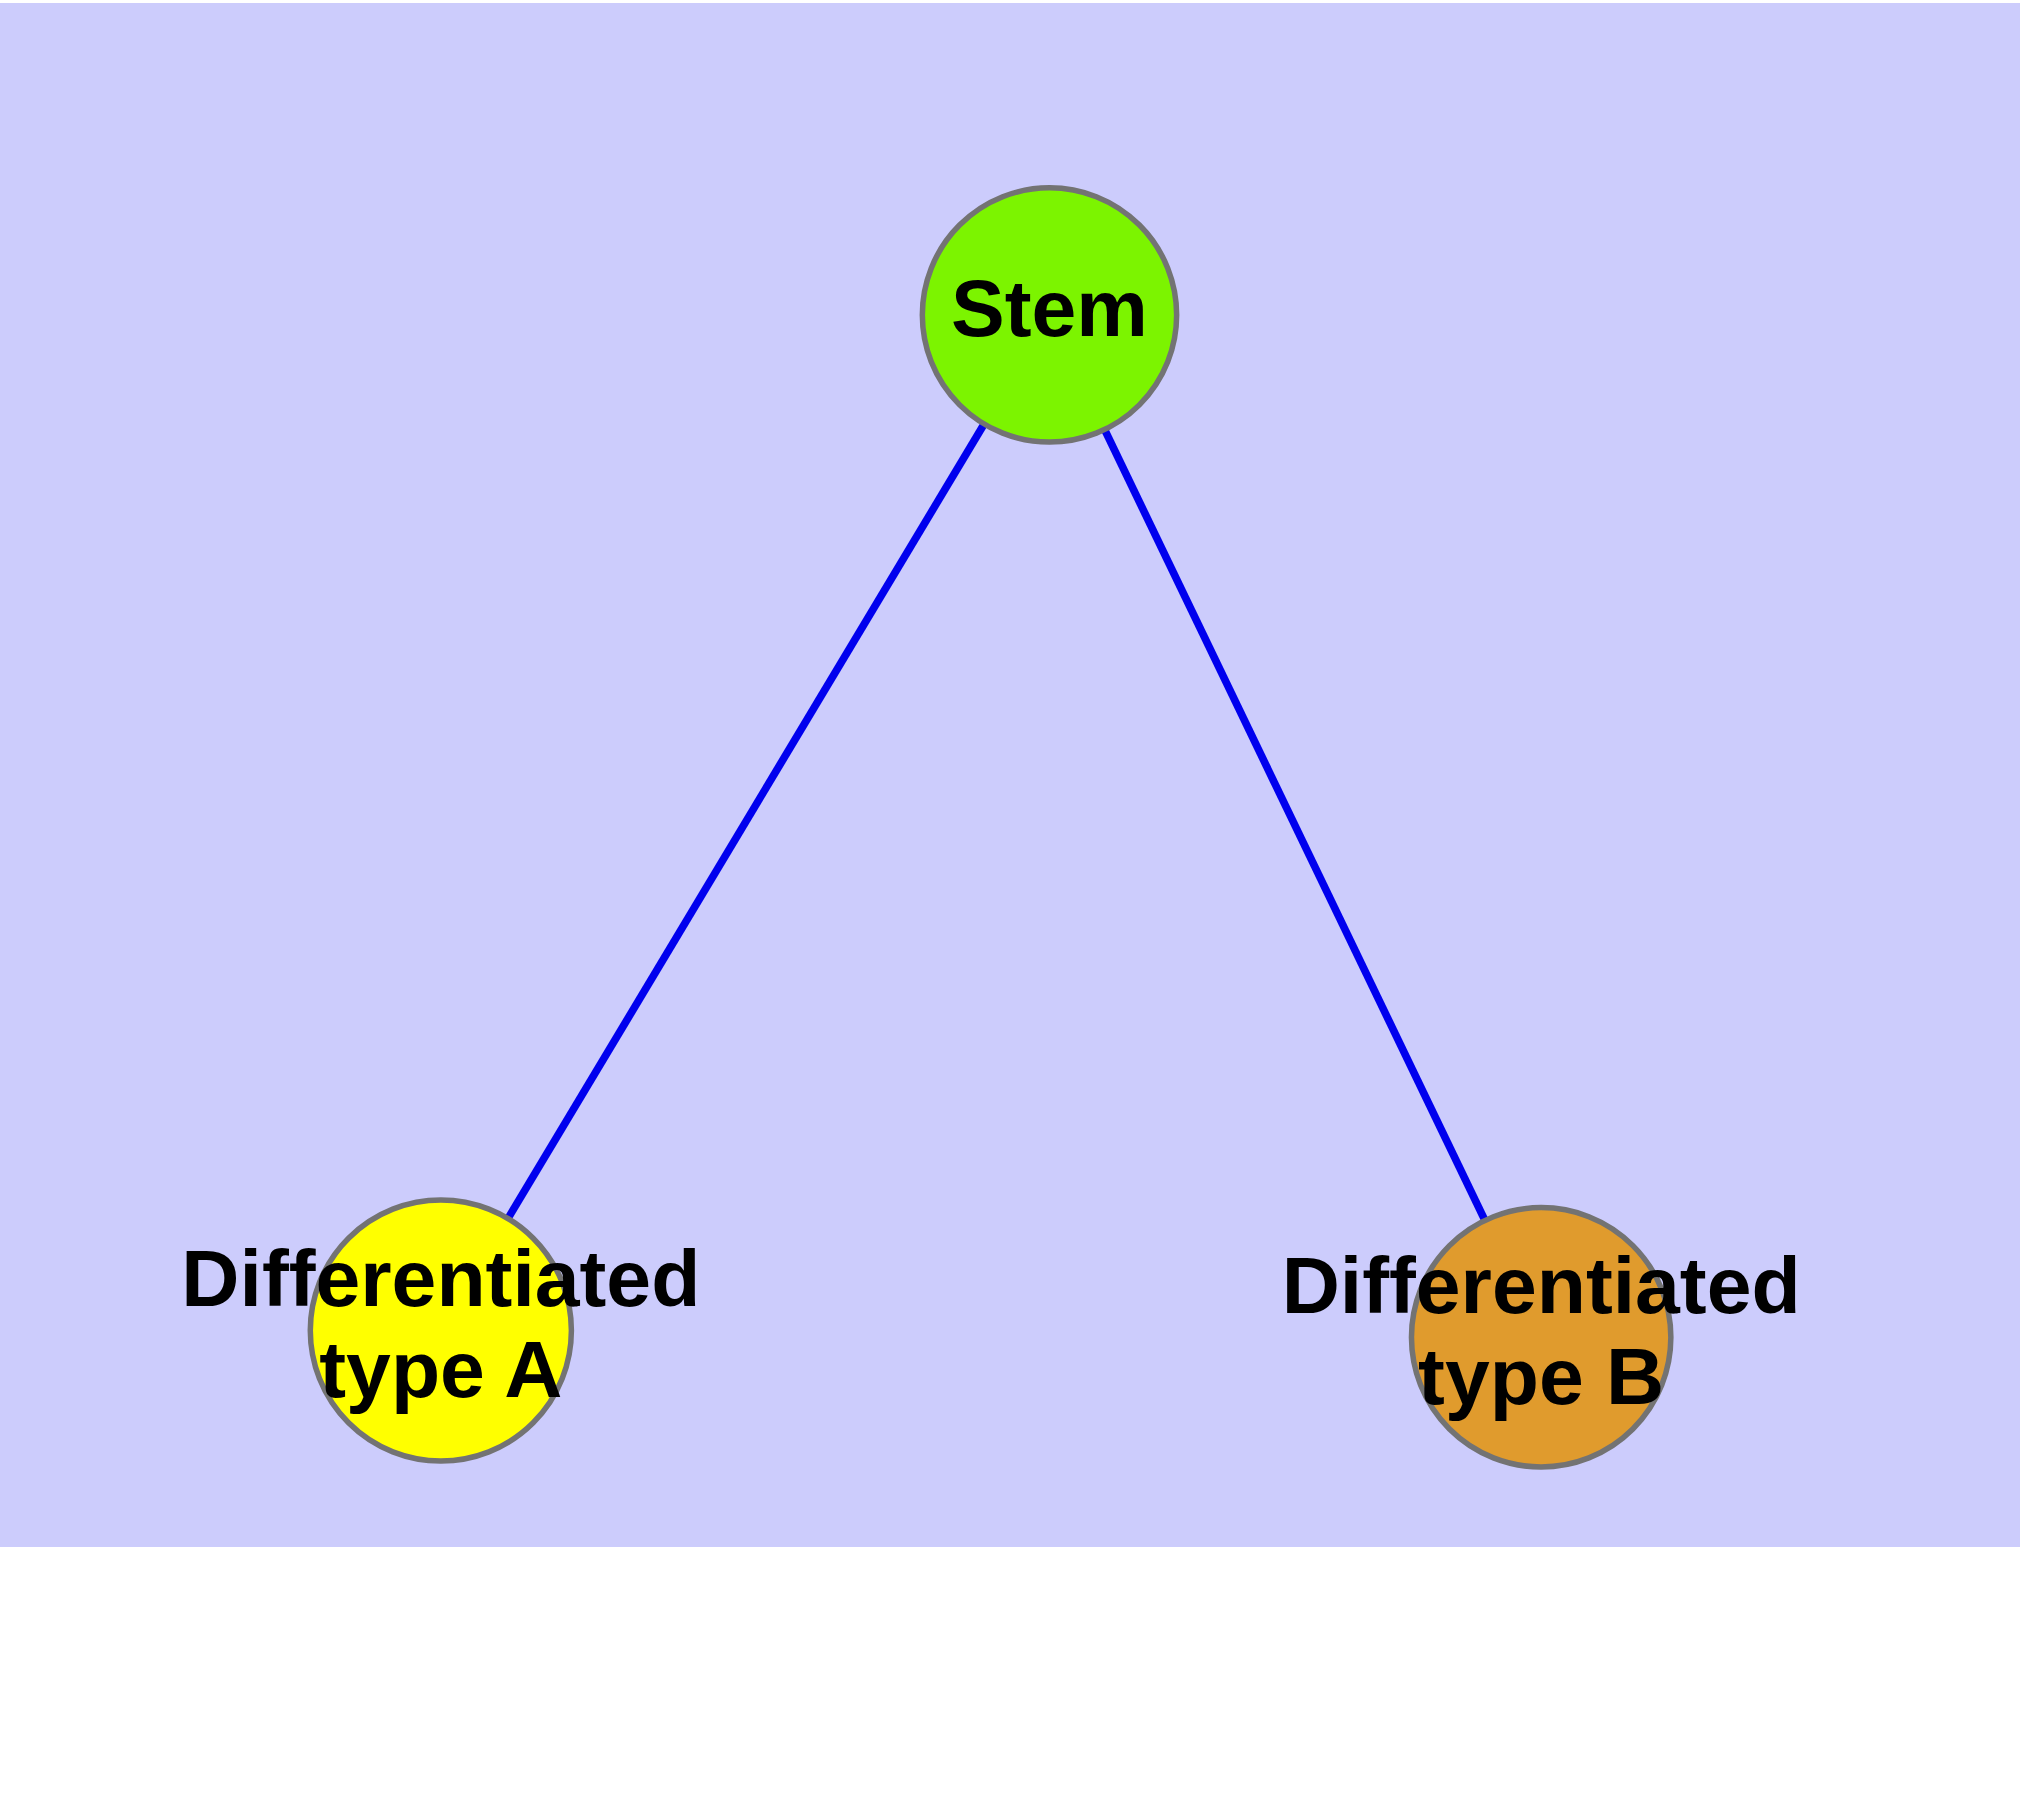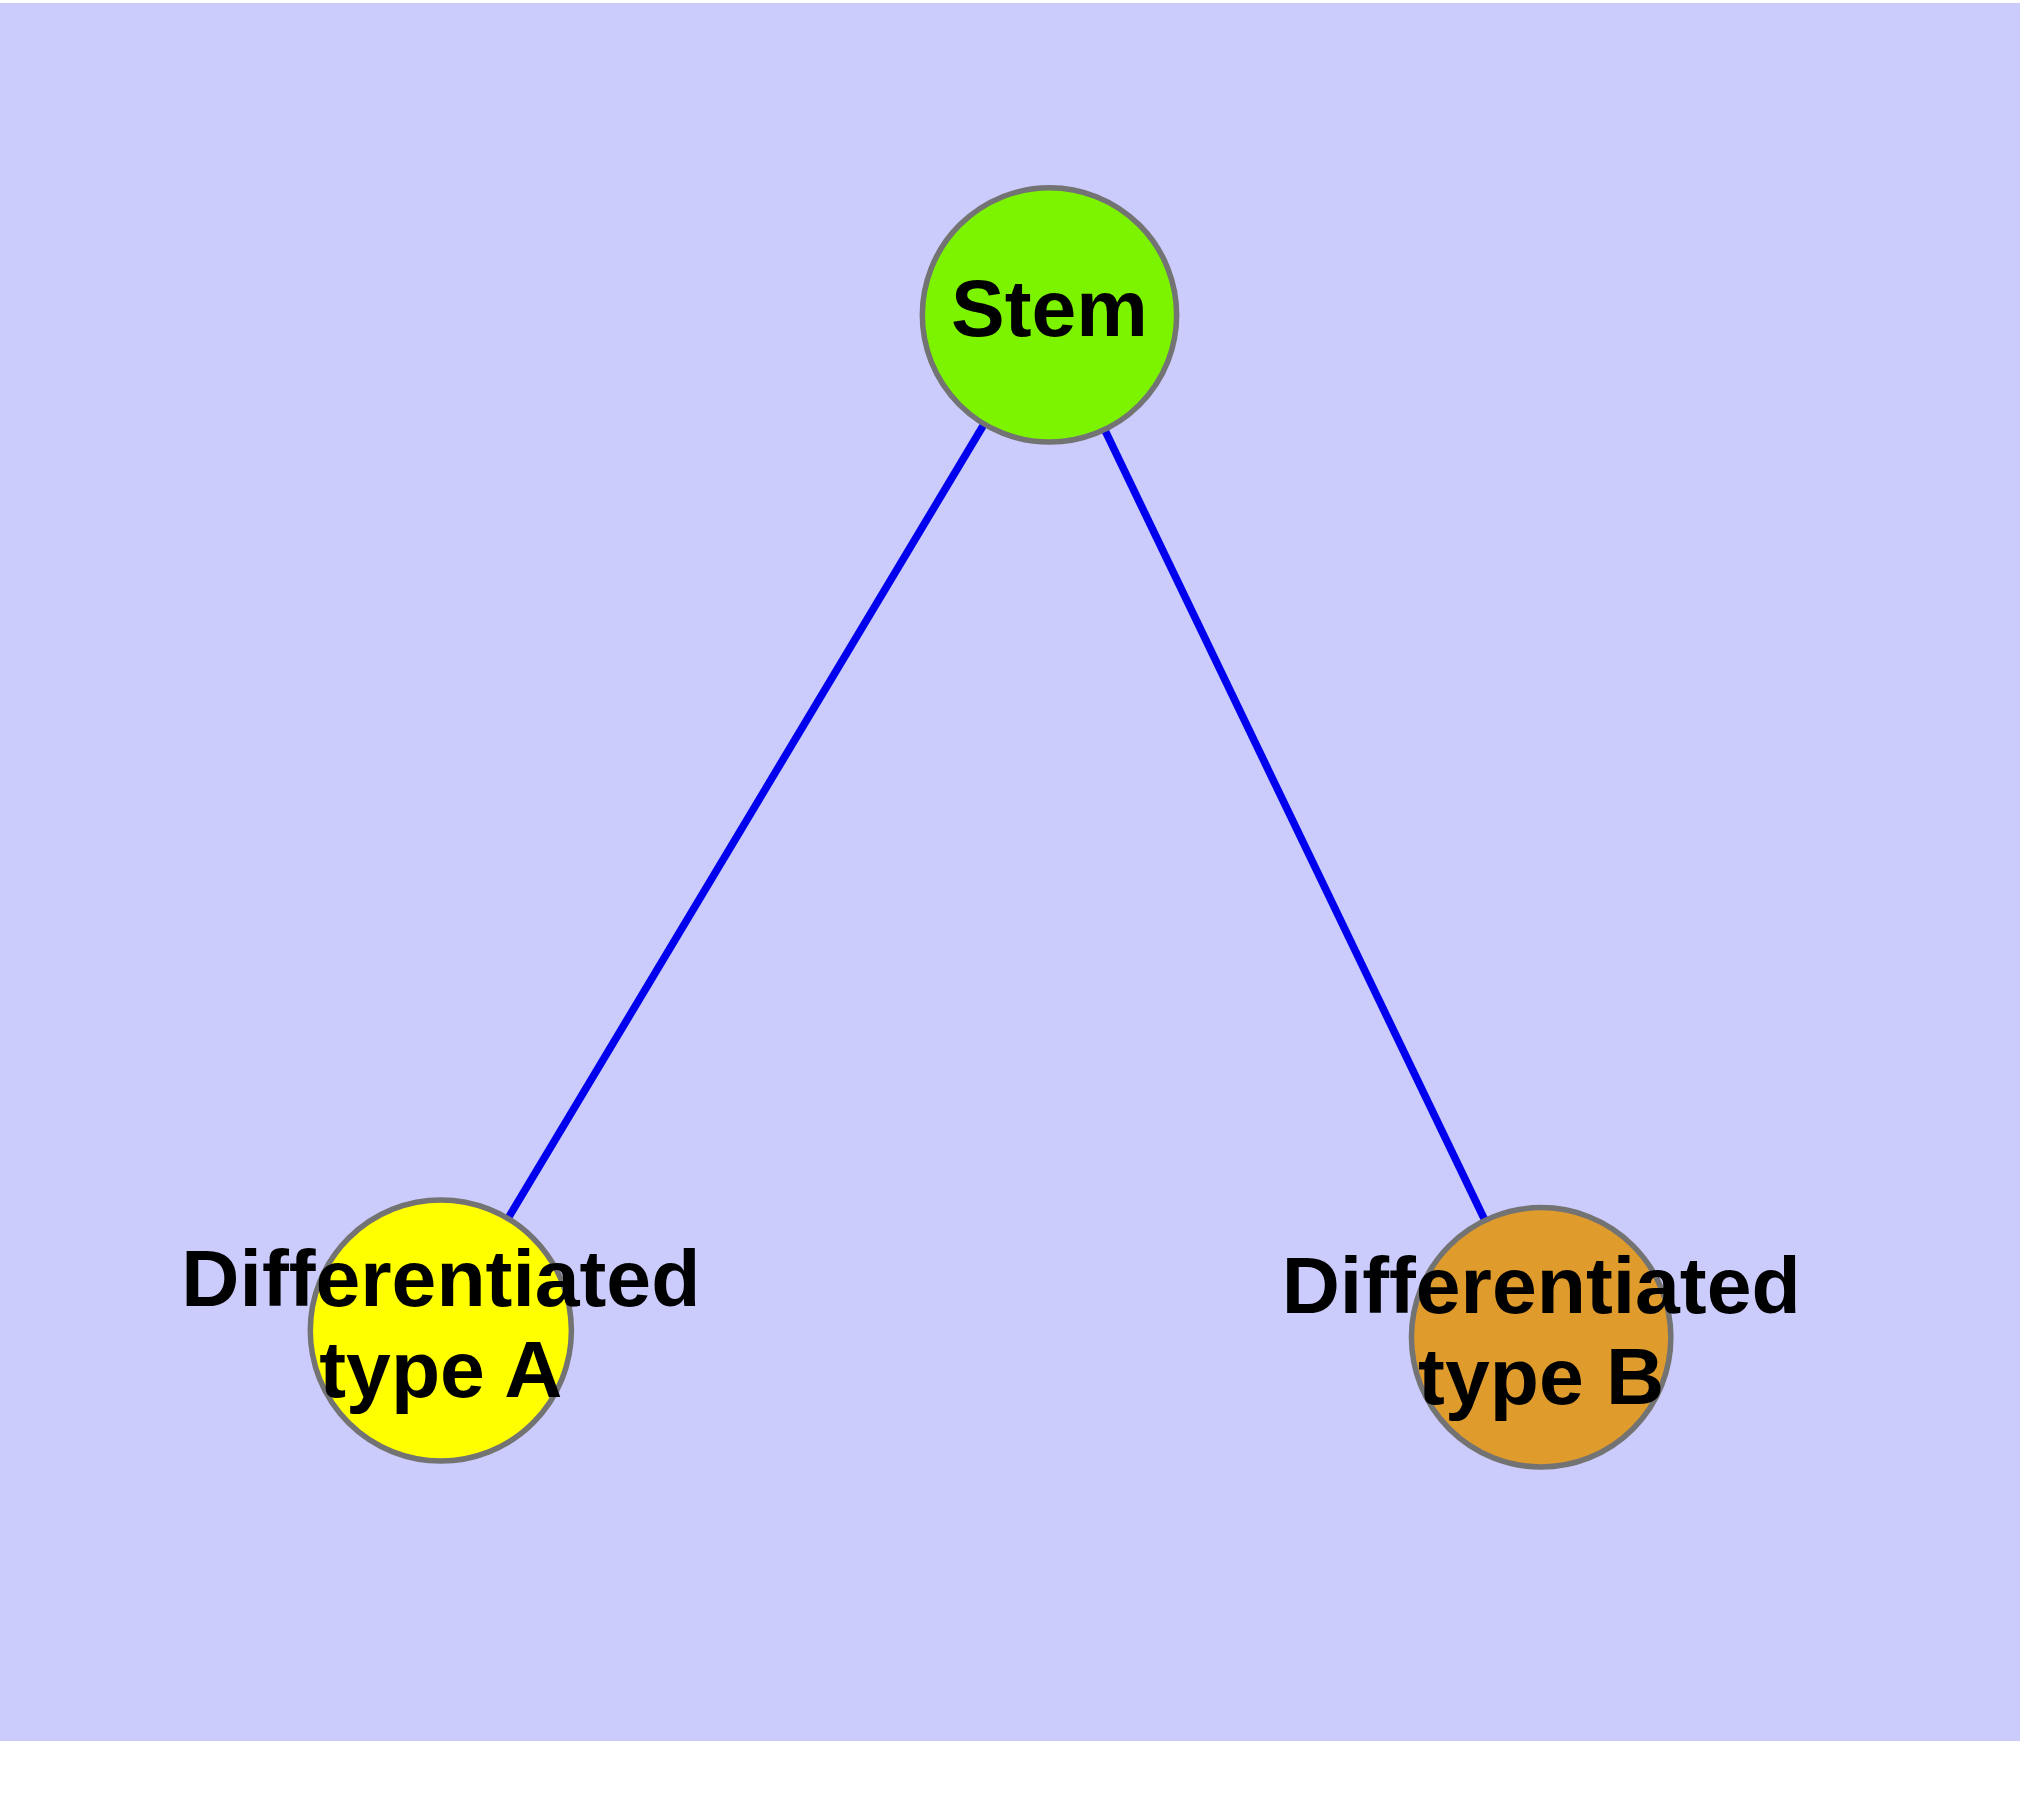--- a/index.html
+++ b/index.html
@@ -14,21 +14,21 @@
     height: 1812px;
     overflow: hidden;
     background: #ffffff;
     font-family: "Liberation Sans", sans-serif;
   }
   #plot-area {
     position: absolute;
     left: 0;
     top: 3.4px;
     width: 2021px;
-    height: 1738px;
+    height: 1544px;
     background: #ccccfc;
   }
   #graph-svg {
     position: absolute;
     left: 0;
     top: 0;
     width: 2021px;
     height: 1809px;
     display: block;
   }

